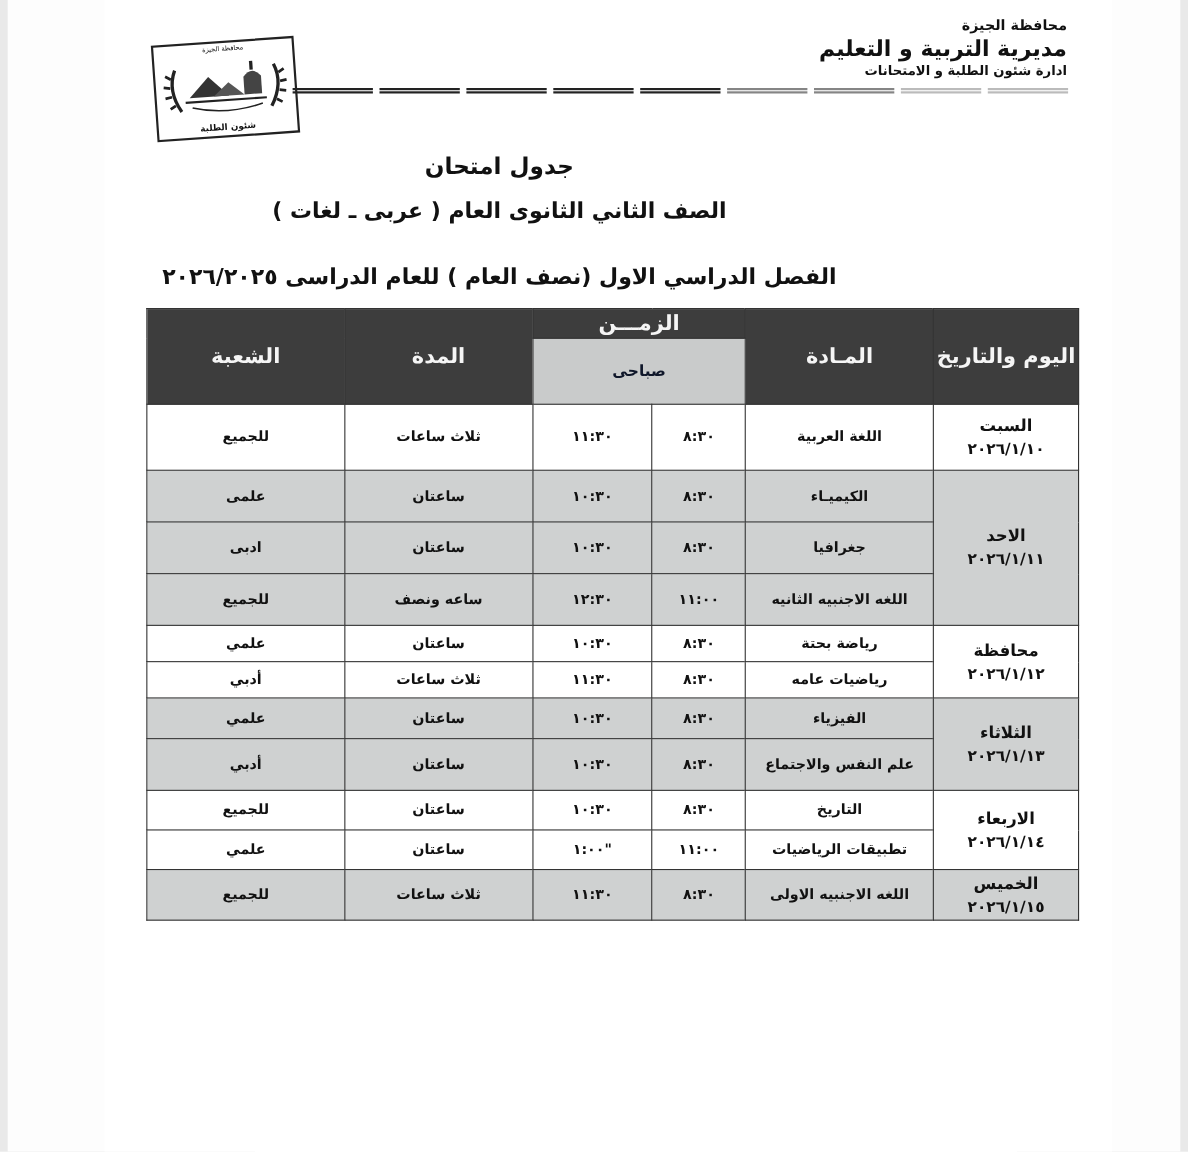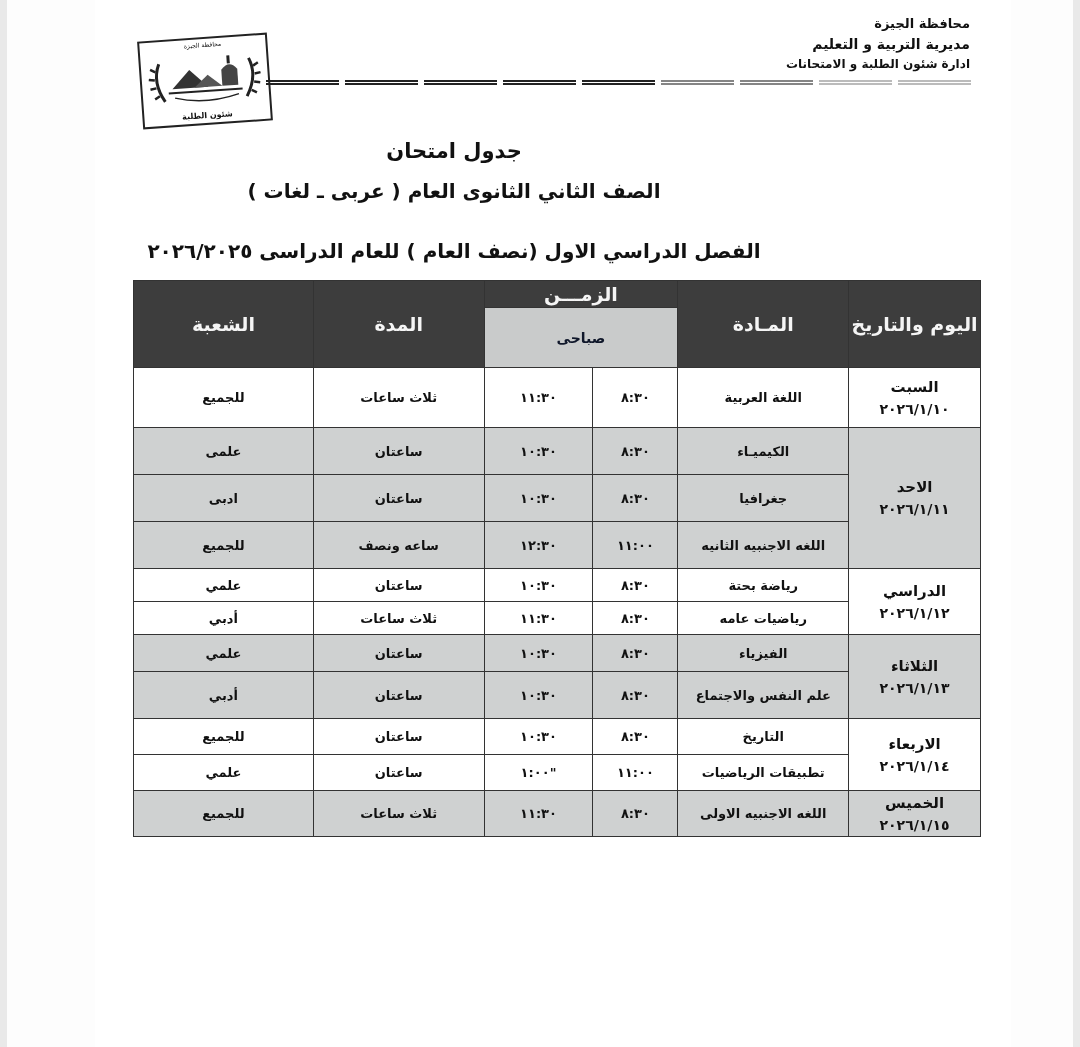--- a/index.html
+++ b/index.html
@@ -18,21 +18,21 @@
     position: absolute; left: 88px; top: 0; width: 916px; height: 1047px;
     background: #ffffff;
   }
   
   .authority {
     position: absolute; right: 110px; top: 14px;
     text-align: right; direction: rtl;
     font-weight: bold; line-height: 20px;
   }
   .authority .l1 { font-size: 13px; }
-  .authority .l2 { font-size: 14px; }
+  .authority .l2 { font-size: 20px; }
   .authority .l3 { font-size: 12px; }
   
   .rule {
     position: absolute; left: 266px; top: 80px; width: 705px; height: 8px;
     display: flex; gap: 6px;
   }
   .rule span {
     flex: 1; height: 2px; border-top: 2px solid #222; border-bottom: 2px solid #222;
     height: 1px;
   }
@@ -187,21 +187,21 @@
       </tr>
       <tr class="shade" style="height: 47px;">
         <td>اللغه الاجنبيه الثانيه</td>
         <td class="time">١١:٠٠</td>
         <td class="time">١٢:٣٠</td>
         <td>ساعه ونصف</td>
         <td>للجميع</td>
       </tr>
       <tr class="plain" style="height: 33px;">
         <td class="day" rowspan="2">
-          <span class="day-name">الدراسي</span>
+          <span class="day-name">محافظة</span>
           <span class="day-date">٢٠٢٦/١/١٢</span>
         </td>
         <td>رياضة بحتة</td>
         <td class="time">٨:٣٠</td>
         <td class="time">١٠:٣٠</td>
         <td>ساعتان</td>
         <td>علمي</td>
       </tr>
       <tr class="plain" style="height: 33px;">
         <td>رياضيات عامه</td>

